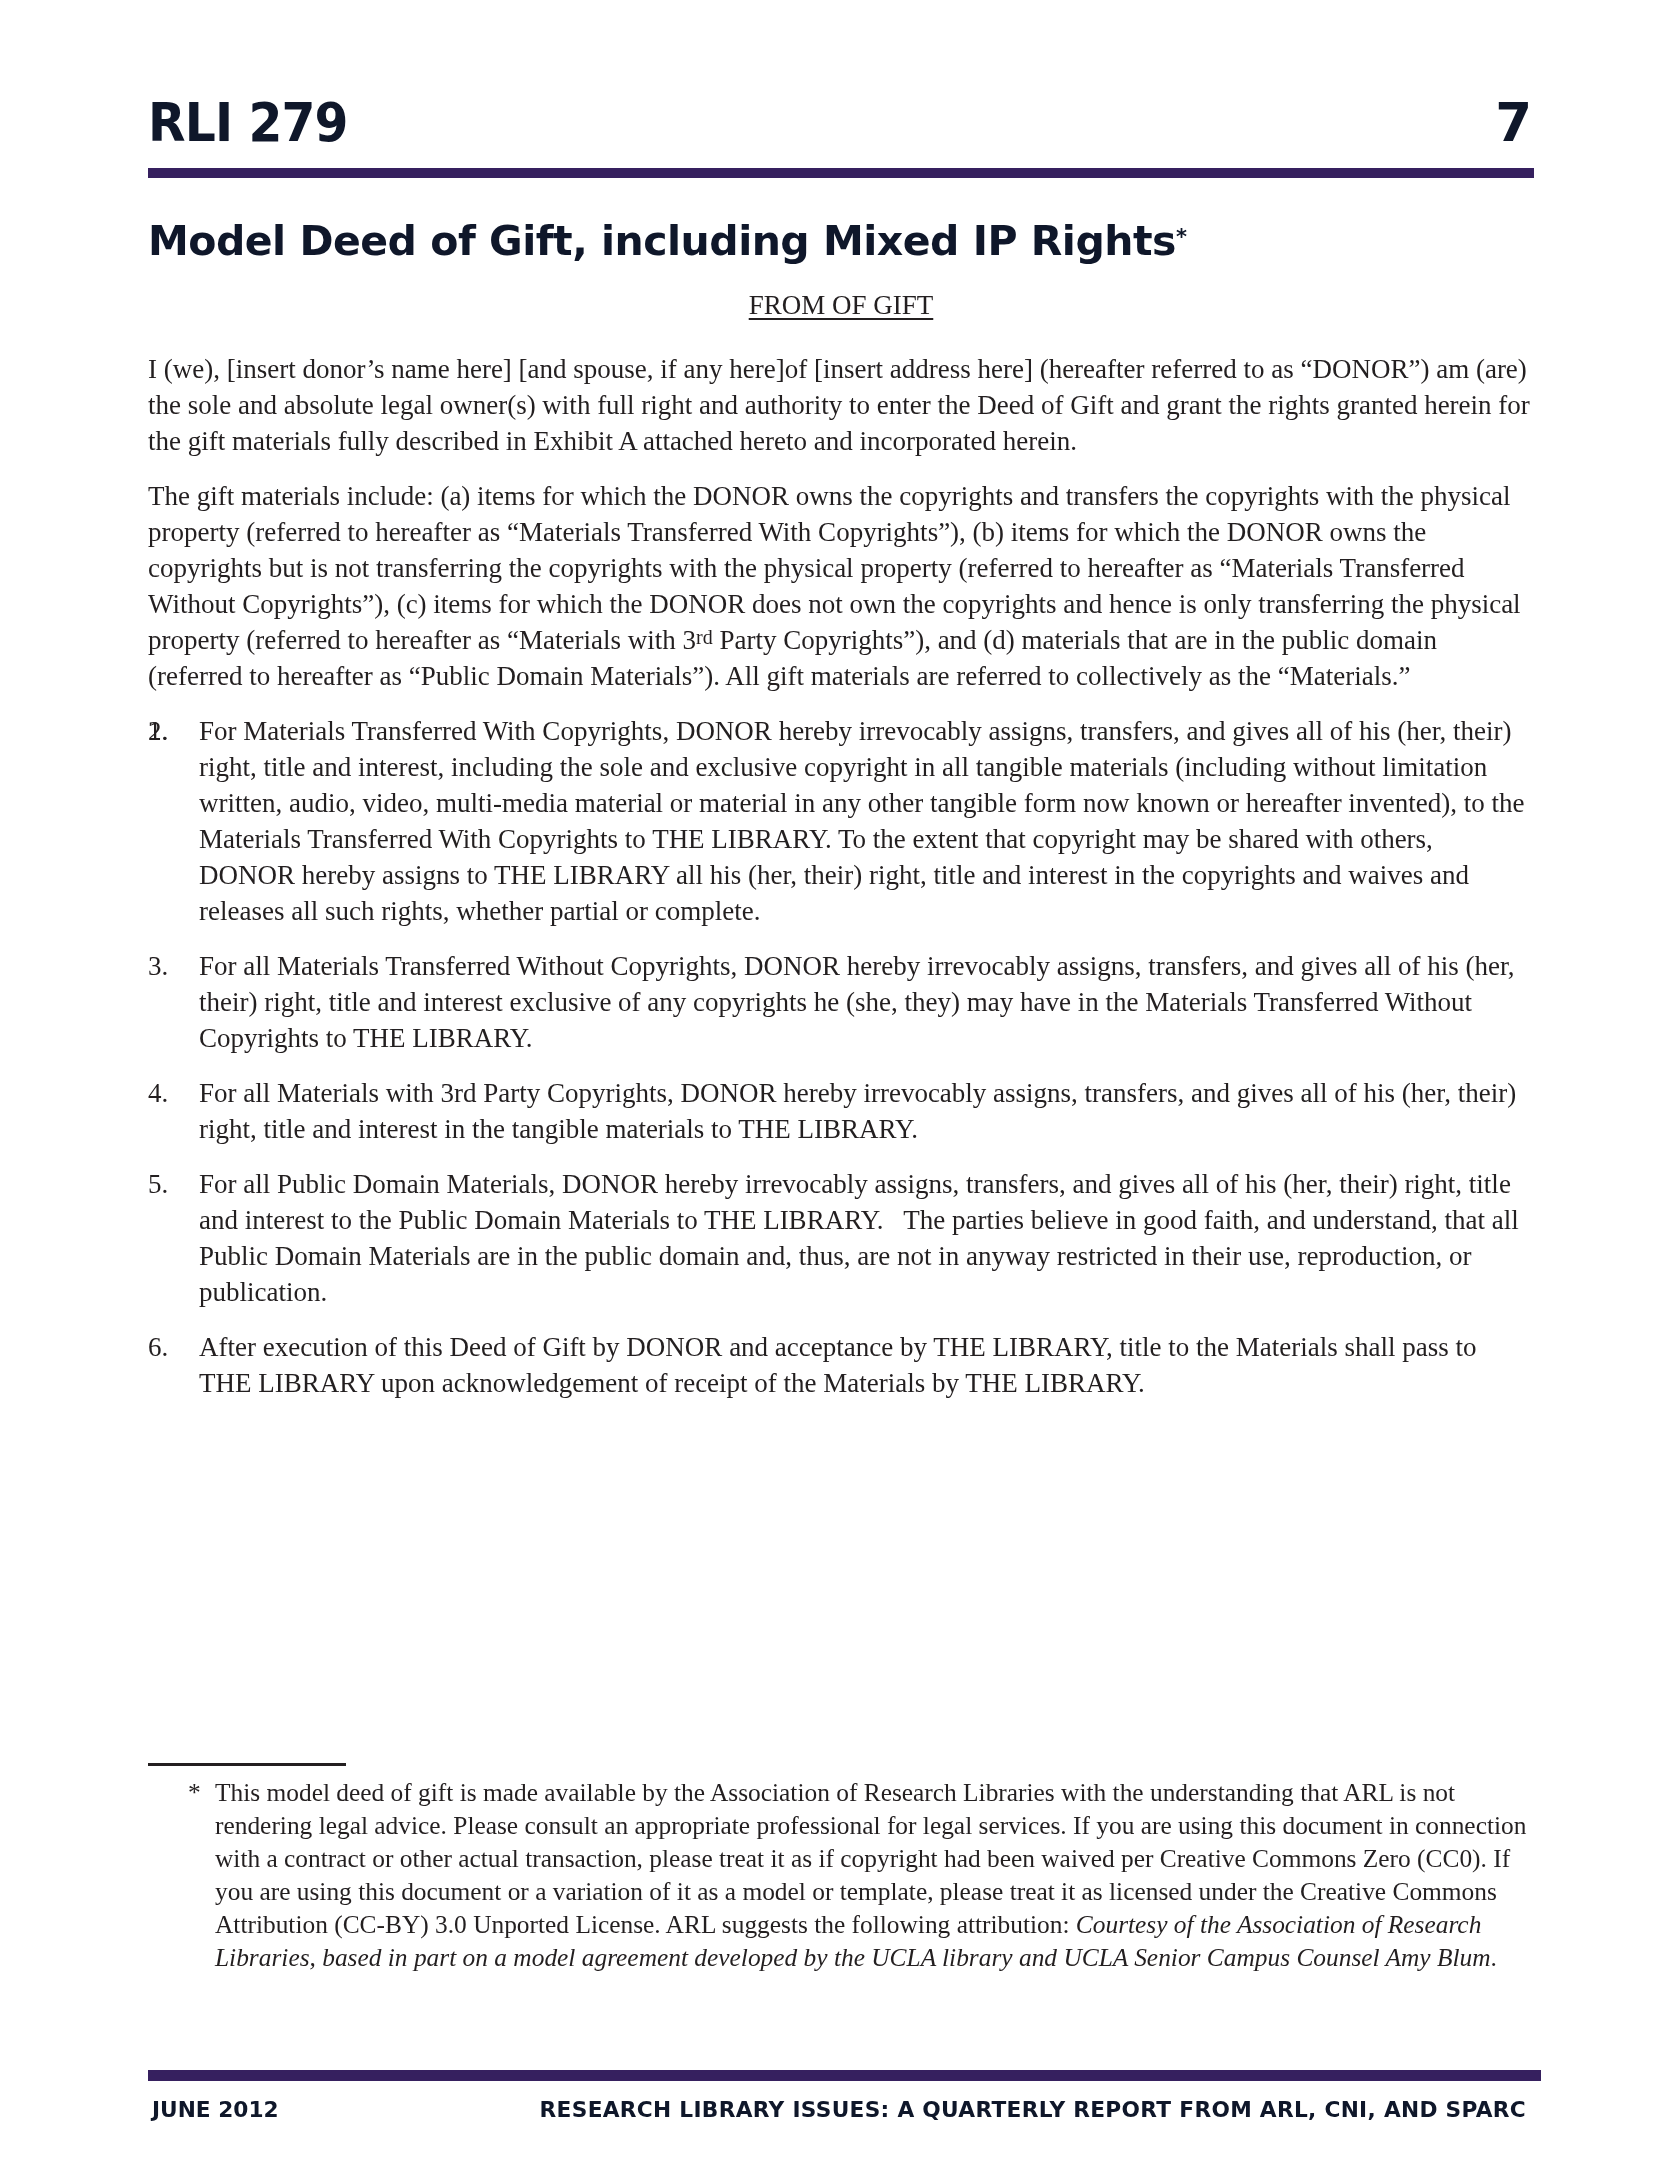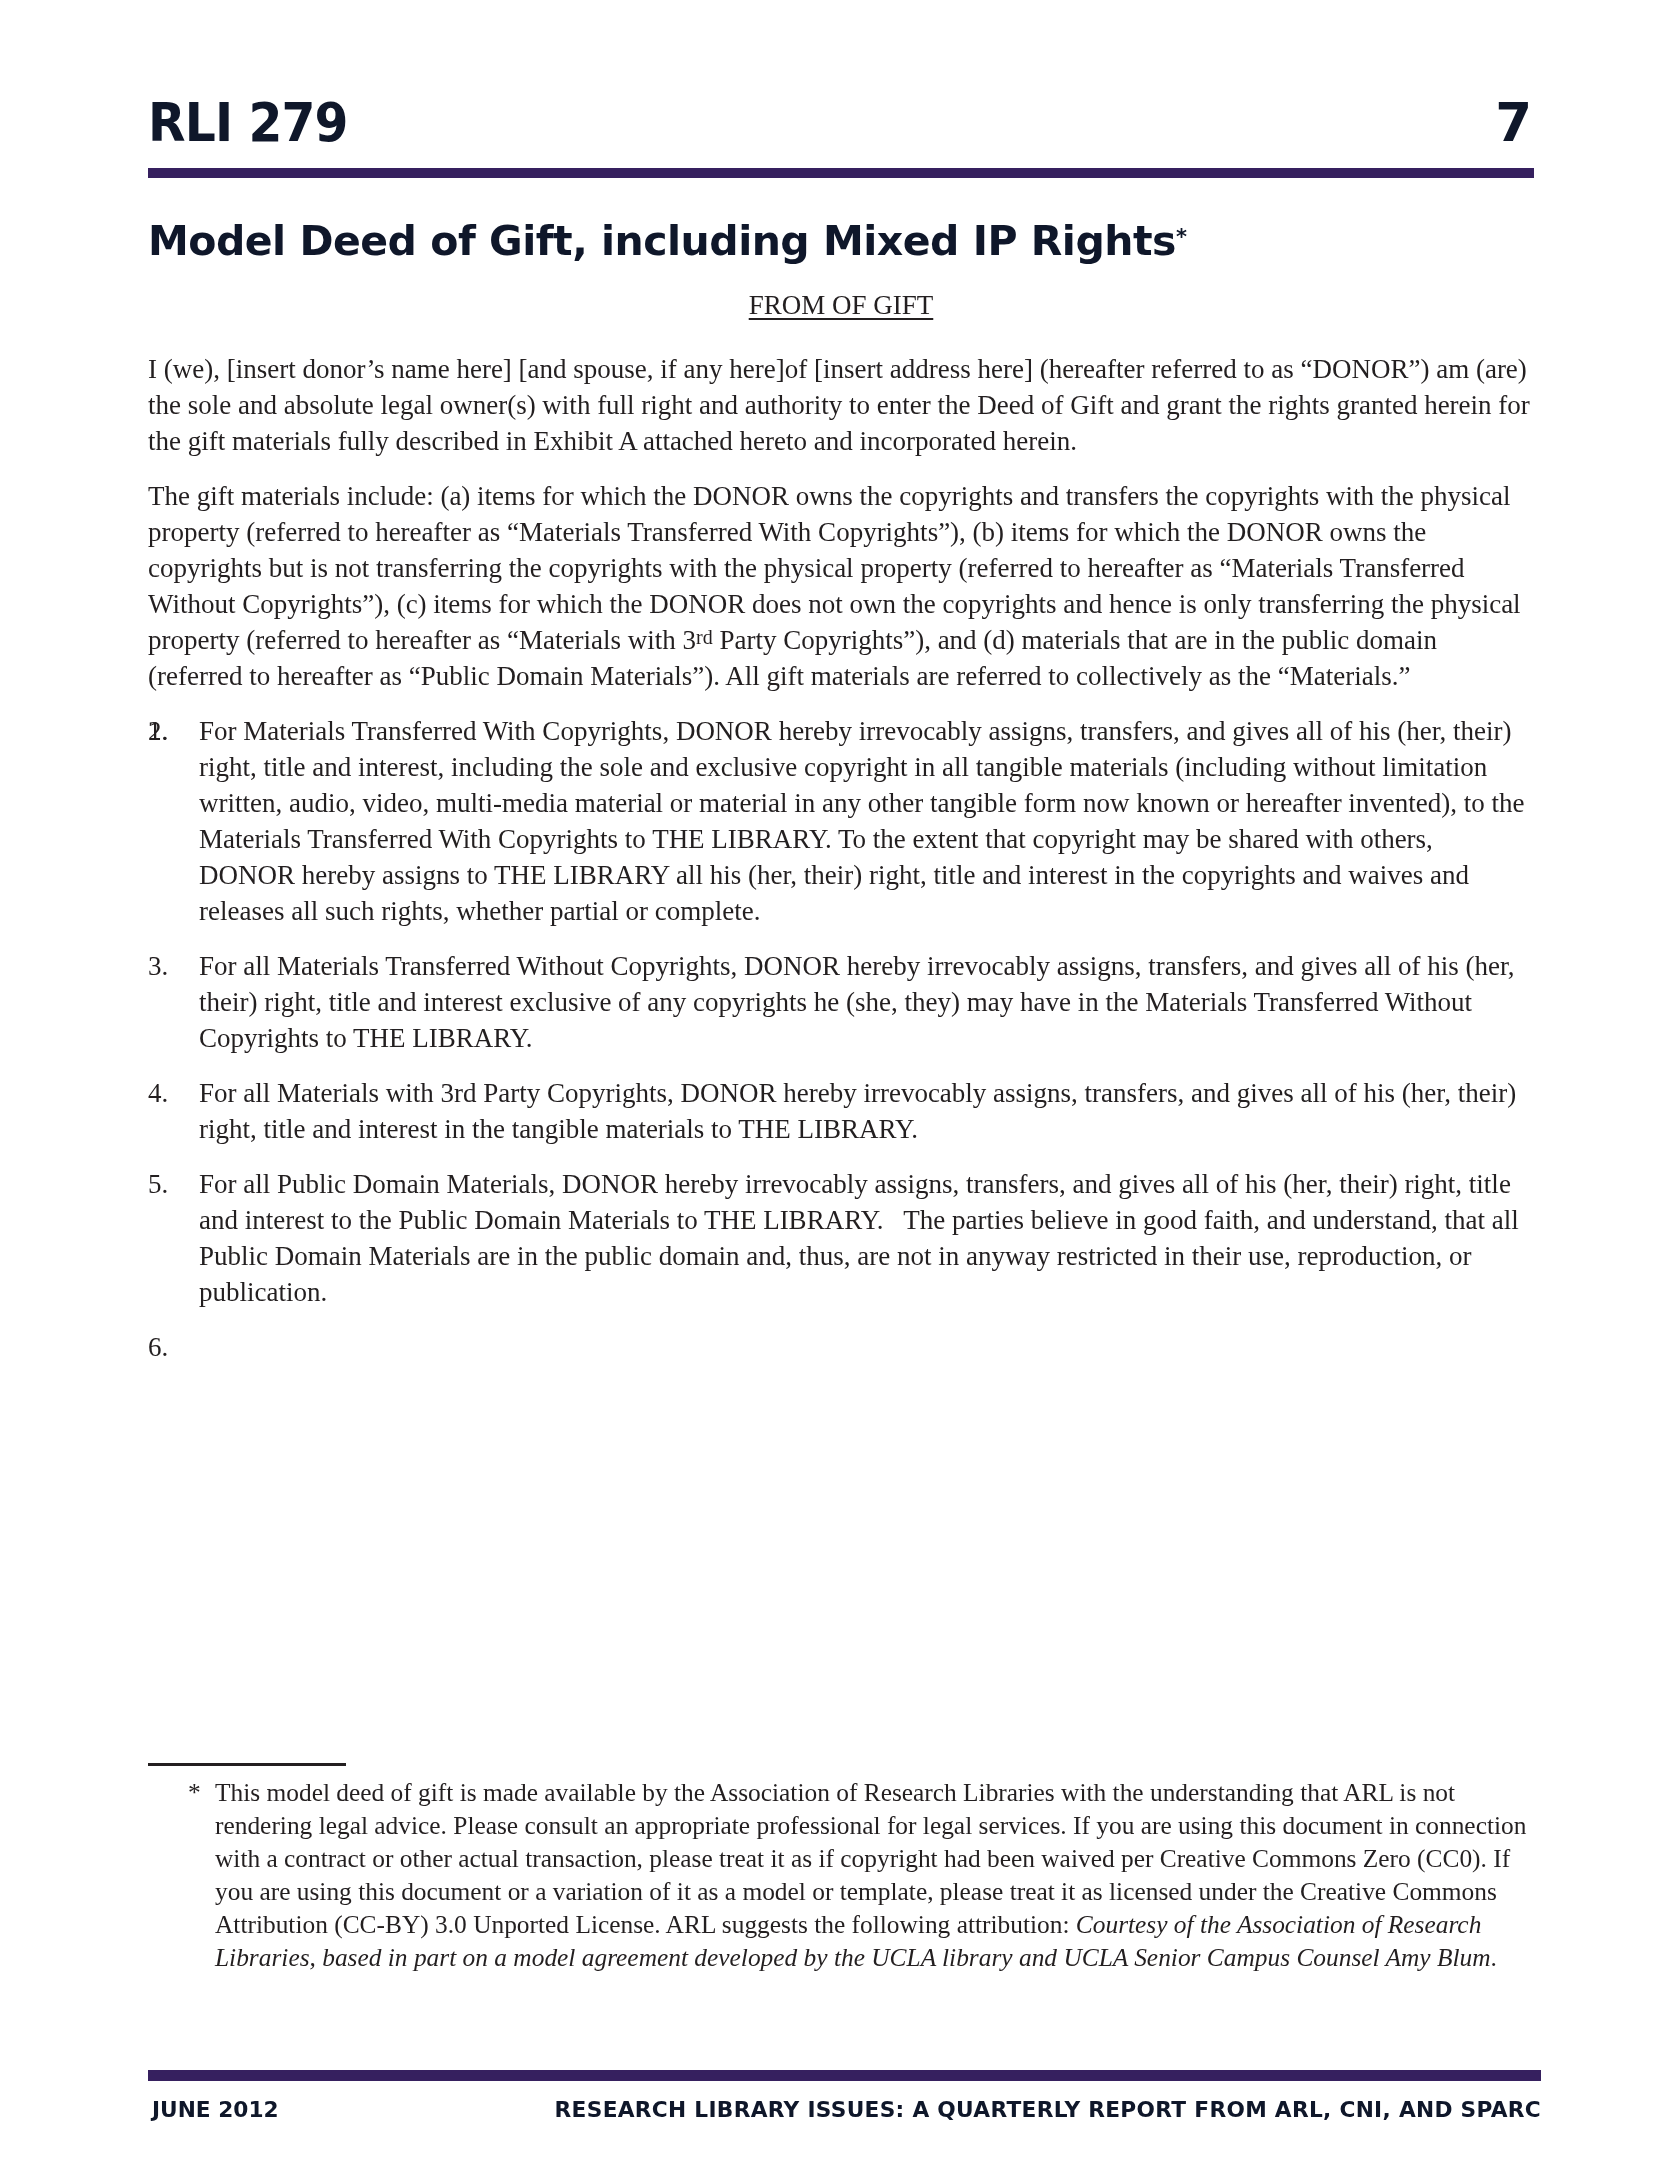--- a/index.html
+++ b/index.html
@@ -29,21 +29,21 @@
 
   .fn-rule { position: absolute; top: 1763px; left: 0; width: 198px; height: 2.8px; background: #231f20; }
   .footnote { position: absolute; top: 1776px; left: 0; width: 1386px; font-size: 25.4px; line-height: 33px; }
   .footnote .mark { position: absolute; left: 40px; top: 0; }
   .footnote .text { margin-left: 67px; }
   .footnote em { font-style: italic; }
 
   .rule-bottom { position: absolute; top: 2070px; left: 0; width: 1393px; height: 11.3px; background: #36205f; }
   .ftr { position: absolute; top: 2096px; left: 0; width: 1393px; font-size: 21.7px; font-weight: bold; line-height: 28px; }
   .ftr-left { position: absolute; left: 4px; top: 0; }
-  .ftr-right { position: absolute; right: 0; top: 0; letter-spacing: 0.3px; }
+  .ftr-right { position: absolute; right: 15px; top: 0; letter-spacing: 0.3px; }
 </style>
 </head>
 <body>
 
 <div class="page">
 
   <div class="hdr sans purple">
     <div class="hdr-left">RLI 279</div>
     <div class="hdr-right">7</div>
   </div>
@@ -56,21 +56,21 @@
   <div class="body serif">
     <p>I (we), [insert donor’s name here] [and spouse, if any here]of [insert address here] (hereafter referred to as “DONOR”) am (are) the sole and absolute legal owner(s) with full right and authority to enter the Deed of Gift and grant the rights granted herein for the gift materials fully described in Exhibit A attached hereto and incorporated herein.</p>
     <p><span>The gift materials include: (a) items for which the DONOR owns the copyrights and transfers the copyrights with the physical property (referred to hereafter as “Materials Transferred With Copyrights”), (b) items for which the DONOR owns the copyrights but is not transferring the copyrights with the physical property (referred to hereafter as “Materials Transferred Without Copyrights”), (c) items for which the DONOR does not own the copyrights and hence is only transferring the physical property (referred to hereafter as “Materials with 3</span><sup>rd</sup><span> Party Copyrights”), and (d) materials that are in the public domain (referred to hereafter as “Public Domain Materials”). All gift materials are referred to collectively as the “Materials.”</span></p>
 
     <ol class="items">
       <li><span class="num">1.</span></li>
       <li><span class="num">2.</span><span>For Materials Transferred With Copyrights, DONOR hereby irrevocably assigns, transfers, and gives all of his (her, their) right, title and interest, including the sole and exclusive copyright in all tangible materials (including without limitation written, audio, video, multi-media material or material in any other tangible form now known or hereafter invented), to the Materials Transferred With Copyrights to THE LIBRARY. To the extent that copyright may be shared with others, DONOR hereby assigns to THE LIBRARY all his (her, their) right, title and interest in the copyrights and waives and releases all such rights, whether partial or complete.</span></li>
       <li><span class="num">3.</span><span>For all Materials Transferred Without Copyrights, DONOR hereby irrevocably assigns, transfers, and gives all of his (her, their) right, title and interest exclusive of any copyrights he (she, they) may have in the Materials Transferred Without Copyrights to THE LIBRARY.</span></li>
       <li><span class="num">4.</span><span>For all Materials with 3rd Party Copyrights, DONOR hereby irrevocably assigns, transfers, and gives all of his (her, their) right, title and interest in the tangible materials to THE LIBRARY.</span></li>
       <li><span class="num">5.</span><span style="white-space: pre-wrap;">For all Public Domain Materials, DONOR hereby irrevocably assigns, transfers, and gives all of his (her, their) right, title and interest to the Public Domain Materials to THE LIBRARY.   The parties believe in good faith, and understand, that all Public Domain Materials are in the public domain and, thus, are not in anyway restricted in their use, reproduction, or publication.</span></li>
-      <li><span class="num">6.</span></li>
+      <li><span class="num">6.</span><span>After execution of this Deed of Gift by DONOR and acceptance by THE LIBRARY, title to the Materials shall pass to THE LIBRARY upon acknowledgement of receipt of the Materials by THE LIBRARY.</span></li>
     </ol>
   </div>
 
   <div class="fn-rule"></div>
   <div class="footnote serif">
     <span class="mark">*</span>
     <div class="text"><span>This model deed of gift is made available by the Association of Research Libraries with the understanding that ARL is not rendering legal advice. Please consult an appropriate professional for legal services. If you are using this document in connection with a contract or other actual transaction, please treat it as if copyright had been waived per Creative Commons Zero (CC0). If you are using this document or a variation of it as a model or template, please treat it as licensed under the Creative Commons Attribution (CC-BY) 3.0 Unported License. ARL suggests the following attribution: </span><em>Courtesy of the Association of Research Libraries, based in part on a model agreement developed by the UCLA library and UCLA Senior Campus Counsel Amy Blum</em><span>.</span></div>
   </div>
 
   <div class="rule-bottom"></div>

